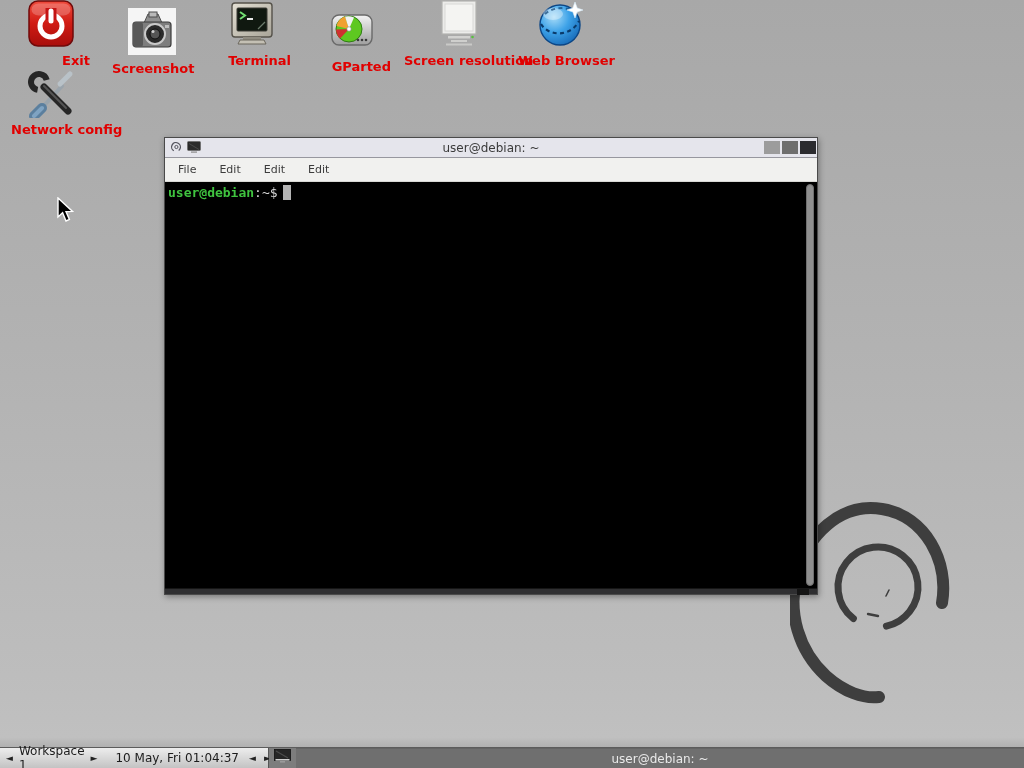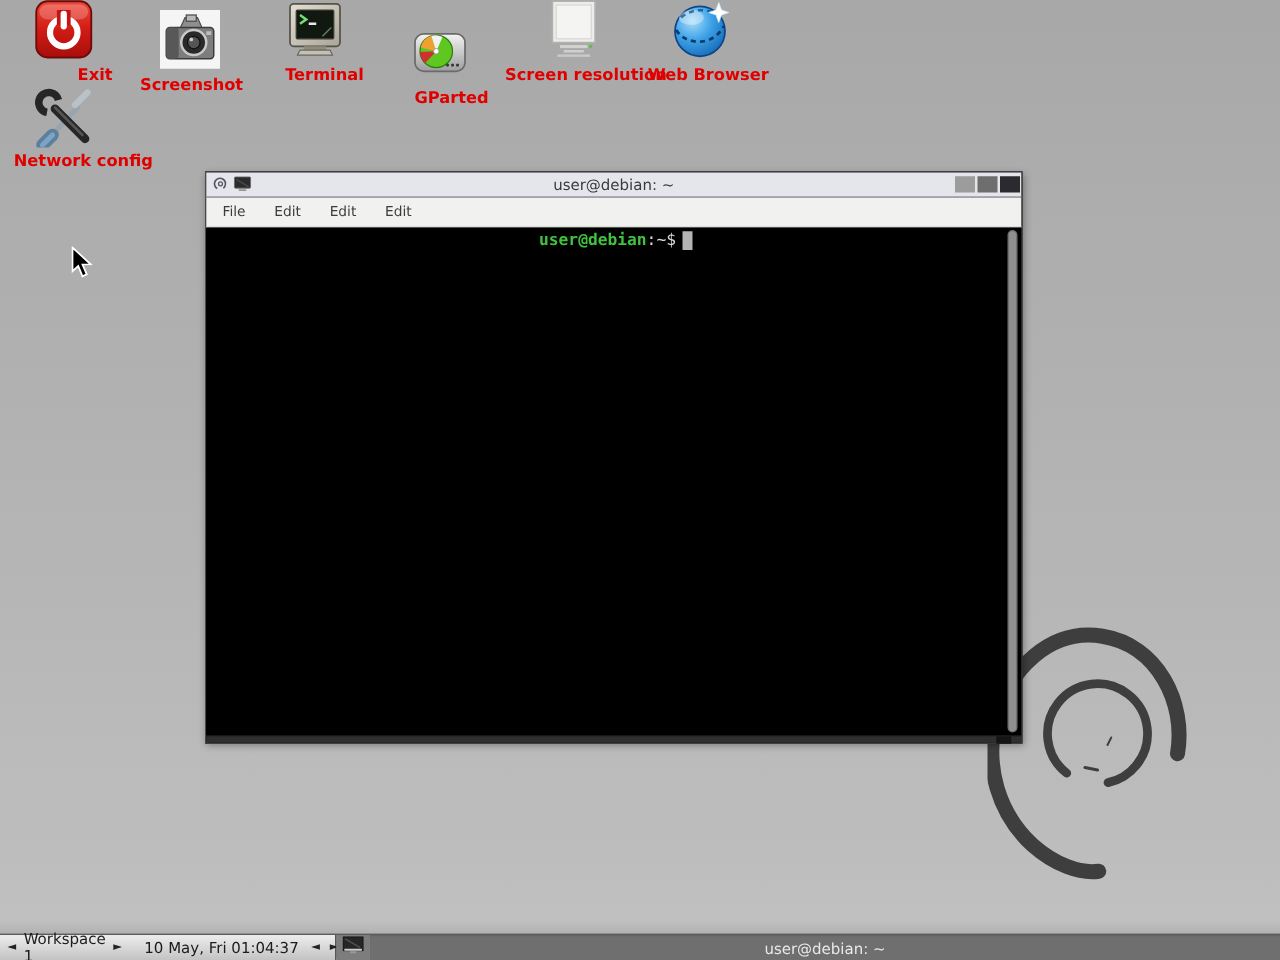--- a/index.html
+++ b/index.html
@@ -45,21 +45,20 @@
     height:24px; background:#f1f1ef; display:flex; align-items:center;
     font-size:11px; color:#3c3c3c; flex:0 0 auto; border-bottom:1px solid #d8d8d4;
   }
   .menu-item { padding:3px 10px; margin-left:3px; }
 
   .term-body {
     flex:1 1 auto; background:#000; position:relative;
     font-family:"DejaVu Sans Mono","Liberation Mono",monospace;
     font-size:13px; line-height:17px; padding:2px 0 0 3px;
     overflow:hidden;
-    text-align:center;
   }
   .prompt-user { color:#3fc33f; font-weight:bold; }
   .prompt-rest { color:#d9d9d9; }
   .term-cursor {
     display:inline-block; width:8px; height:15px; background:#b4b4b4;
     vertical-align:text-bottom; margin-left:5px;
   }
   .term-scrollbar {
     position:absolute; top:2px; right:3px; bottom:2px; width:8px;
     background:#8f8f8f; border-radius:4px; border:1px solid #6f6f6f;
@@ -155,21 +154,21 @@
       <path d="M12,12 L17,15.5 L12,19" fill="none" stroke="#72de72" stroke-width="2"></path>
       <rect x="19" y="18" width="6" height="2" fill="#e8e8e8"></rect>
       <path d="M30,29 L37,22" stroke="#6a7a6a" stroke-width="1.2"></path>
       <rect x="15" y="37" width="18" height="3" fill="#8f8b80"></rect>
       <polygon points="12,40 36,40 38,44 10,44" fill="#c4c0b4" stroke="#6b675c" stroke-width="1"></polygon>
     </svg>
   </div>
   <div class="icon-label">Terminal</div>
 </div>
 
-<div class="icon-cell" style="left:301px;top:18px;width:90px;">
+<div class="icon-cell" style="left:301px;top:6px;width:90px;">
   <div class="icon-img">
     <svg width="50" height="48" viewBox="0 0 50 48">
       <defs>
           <linearGradient id="hdg" x1="0" y1="0" x2="0" y2="1">
         <stop offset="0" stop-color="#f4f4f4"></stop>
             <stop offset="1" stop-color="#9e9e9e"></stop>
       </linearGradient>
         </defs>
       <rect x="5" y="9" width="40" height="30" rx="7" fill="url(#hdg)" stroke="#6a6a6a" stroke-width="1.4"></rect>
       <circle cx="22" cy="23" r="13" fill="#5ec820" stroke="#2e7d12" stroke-width="1"></circle>

